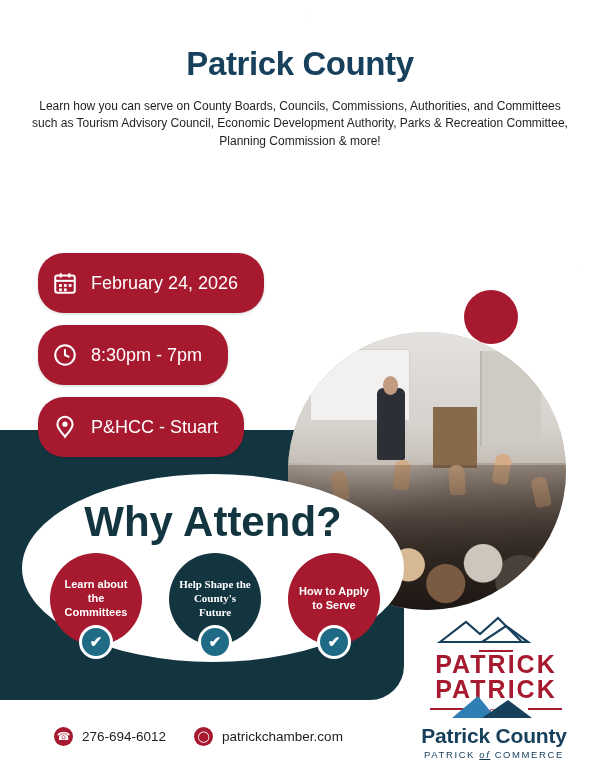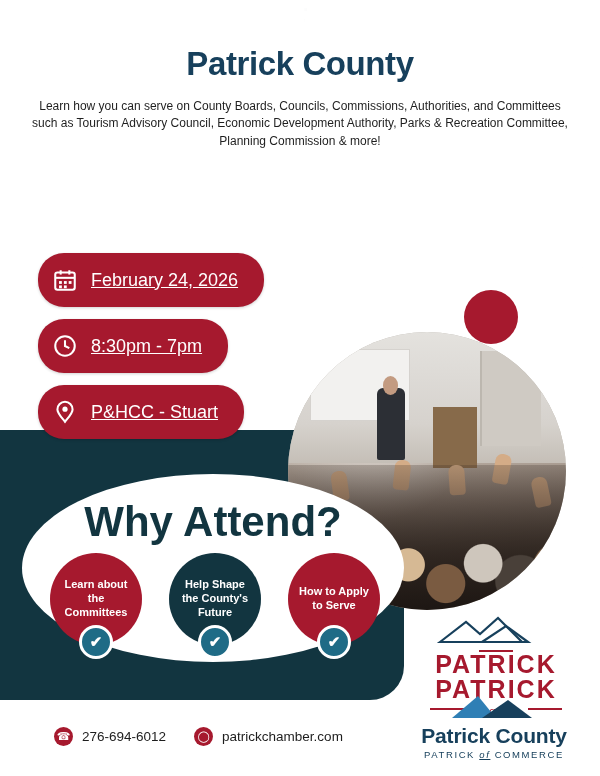--- a/index.html
+++ b/index.html
@@ -74,26 +74,25 @@
     position: absolute;
     top: 253px; left: 38px;
     z-index: 6;
   }
   .pill {
     display: flex;
     align-items: center;
     background: #a6192e;
     color: #ffffff;
     border-radius: 26px;
-    height: 54px;
+    height: 60px;
     padding: 0 26px 0 12px;
     margin-bottom: 12px;
     width: max-content;
     box-shadow: 0 1px 3px rgba(0,0,0,.18);
-    text-decoration: underline;
   }
   .pill .pill-icon {
     width: 30px; height: 30px;
     margin-right: 11px;
     display: flex; align-items: center; justify-content: center;
     flex: 0 0 auto;
   }
   .pill .pill-text {
     font-size: 18px;
     font-weight: 500;
@@ -391,21 +390,21 @@
   <div class="panel"></div>
   <div class="white-oval"></div>
   <div class="why-title">Why Attend?</div>
 
   <div class="benefits">
     <div class="benefit">
       <div class="circle">Learn about the Committees</div>
       <div class="check">✔</div>
     </div>
     <div class="benefit">
-      <div class="circle" style="background:#123540;">Help Shape the County's Future</div>
+      <div class="circle" style="background:#123540;font-family:Liberation Serif, serif;">Help Shape the County's Future</div>
       <div class="check">✔</div>
     </div>
     <div class="benefit">
       <div class="circle">How to Apply to Serve</div>
       <div class="check">✔</div>
     </div>
   </div>
 
   <div class="contact">
     <div class="contact-item">

